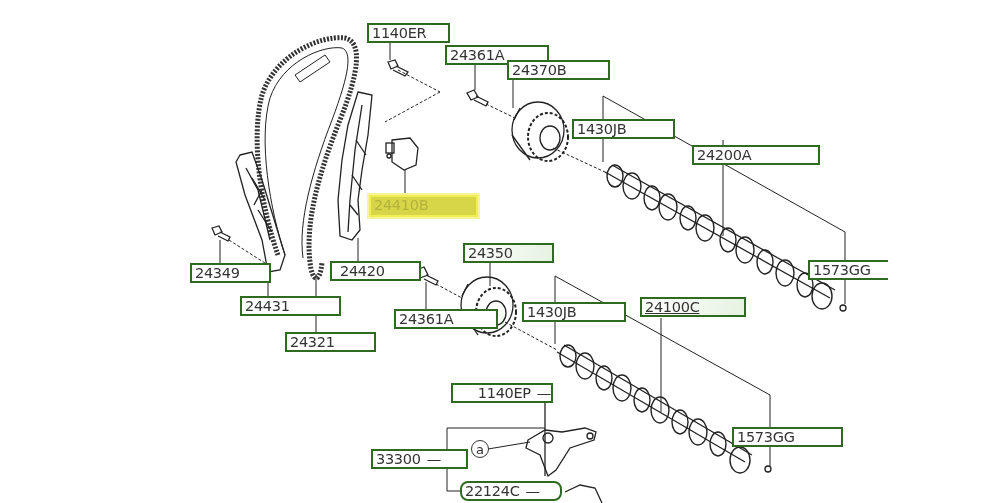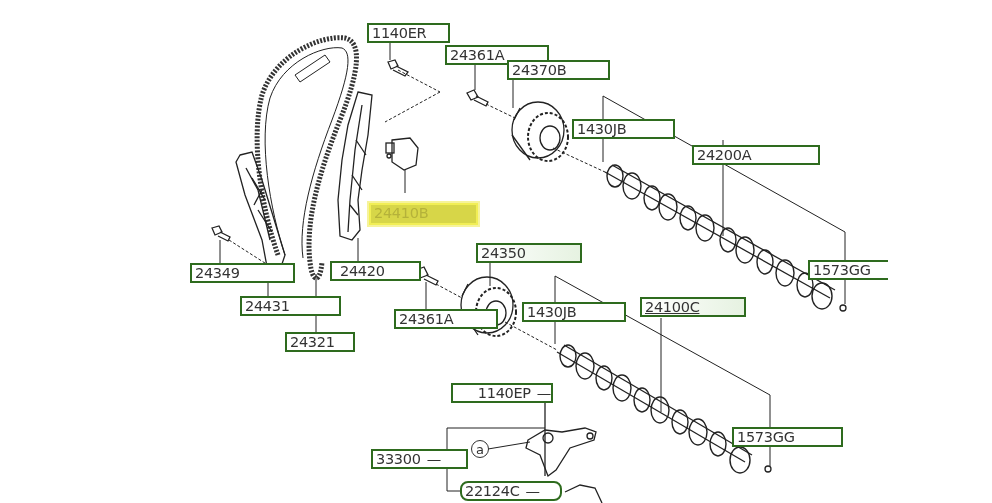--- a/index.html
+++ b/index.html
@@ -159,27 +159,27 @@
     <line x1="553" y1="148" x2="605" y2="172" stroke-dasharray="3 2"></line>
     <line x1="505" y1="322" x2="557" y2="350" stroke-dasharray="3 2"></line>
   </g>
 </svg>
 
 <div class="lbl" style="left:367px;top:23px;width:83px;"><span>1140ER</span></div>
 <div class="lbl" style="left:445px;top:45px;width:104px;"><span>24361A</span></div>
 <div class="lbl" style="left:507px;top:60px;width:103px;"><span>24370B</span></div>
 <div class="lbl" style="left:572px;top:119px;width:103px;"><span>1430JB</span></div>
 <div class="lbl" style="left:692px;top:121px;width:128px;margin-top:24px;"><span>24200A</span></div>
-<div class="lbl hl" style="left:369px;top:195px;width:109px;height:22px;margin-top:8px;"><span>24410B</span></div>
+<div class="lbl hl" style="left:369px;top:195px;width:109px;height:22px;"><span>24410B</span></div>
 <div class="lbl" style="left:808px;top:260px;width:80px;border-right:none;"><span>1573GG</span></div>
-<div class="lbl" style="left:190px;top:263px;width:105px;"><span>24349</span></div>
+<div class="lbl" style="left:190px;top:263px;width:81px;"><span>24349</span></div>
 <div class="lbl" style="left:330px;top:261px;width:91px;padding-left:8px;"><span>24420</span></div>
 <div class="lbl" style="left:240px;top:296px;width:101px;"><span>24431</span></div>
-<div class="lbl" style="left:285px;top:332px;width:70px;"><span>24321</span></div>
-<div class="lbl shade" style="left:476px;top:243px;width:106px;"><span>24350</span></div>
+<div class="lbl" style="left:285px;top:332px;width:91px;"><span>24321</span></div>
+<div class="lbl shade" style="left:463px;top:243px;width:91px;"><span>24350</span></div>
 <div class="lbl" style="left:394px;top:309px;width:104px;"><span>24361A</span></div>
 <div class="lbl" style="left:522px;top:302px;width:104px;"><span>1430JB</span></div>
 <div class="lbl shade" style="left:640px;top:297px;width:106px;text-decoration:underline;"><span>24100C</span></div>
 <div class="lbl" style="left:451px;top:383px;width:102px;text-align:right;"><span>1140EP</span><span class="dash">—</span></div>
 <div class="lbl" style="left:732px;top:427px;width:111px;"><span>1573GG</span></div>
 <div class="lbl" style="left:371px;top:449px;width:97px;"><span>33300</span><span class="dash">—</span></div>
 <div class="lbl" style="left:460px;top:481px;width:102px;border-radius:8px;"><span>22124C</span><span class="dash">—</span></div>
 
 <div class="circ-a" style="left:471px;top:440px;"><span>a</span></div>
 

